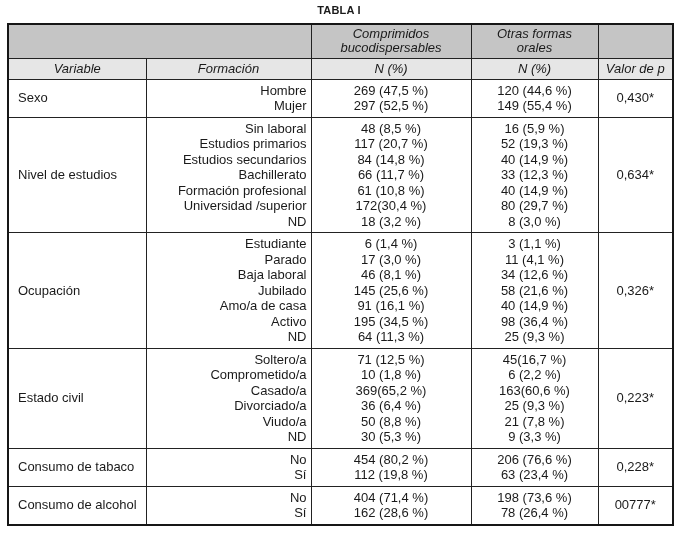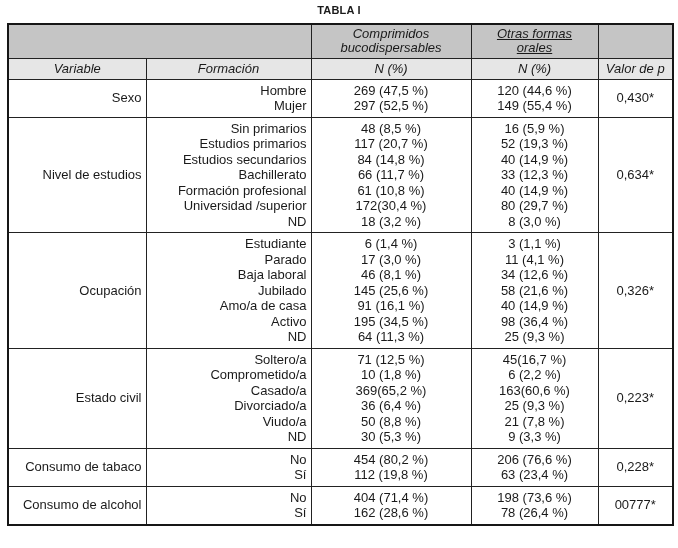--- a/index.html
+++ b/index.html
@@ -41,37 +41,37 @@
     background: #c5c5c5;
     font-style: italic;
     font-weight: normal;
     font-size: 13px;
     line-height: 14px;
     height: 34px;
     text-align: center;
     vertical-align: middle;
     padding: 2px 14px;
   }
-  th.h1.wide-pad { padding: 2px 20px; text-decoration: underline; }
+  th.h1.wide-pad { padding: 2px 20px; }
   th.h2 {
     background: #e6e6e6;
     font-style: italic;
     font-weight: normal;
     font-size: 13px;
     height: 21px;
     vertical-align: middle;
     padding: 1px 2px;
   }
   td {
     padding: 3px 4px;
     vertical-align: middle;
     line-height: 15.5px;
   }
   td.var-cell {
-    text-align: right;
+    text-align: left;
     padding-left: 9px;
   }
   td.cat-cell {
     text-align: right;
     padding-left: 8px;
   }
   td.num-cell, td.p-cell {
     text-align: center;
   }
   .line { white-space: nowrap; }
@@ -121,21 +121,21 @@
           </td>
           <td class="num-cell">
             <div class="line">120 (44,6 %)</div>
             <div class="line">149 (55,4 %)</div>
           </td>
           <td class="p-cell">0,430*</td>
         </tr>
         <tr>
           <td class="var-cell">Nivel de estudios</td>
           <td class="cat-cell">
-            <div class="line">Sin primarios</div>
+            <div class="line">Sin laboral</div>
             <div class="line">Estudios primarios</div>
             <div class="line">Estudios secundarios</div>
             <div class="line">Bachillerato</div>
             <div class="line">Formación profesional</div>
             <div class="line">Universidad /superior</div>
             <div class="line">ND</div>
           </td>
           <td class="num-cell">
             <div class="line">48 (8,5 %)</div>
             <div class="line">117 (20,7 %)</div>

